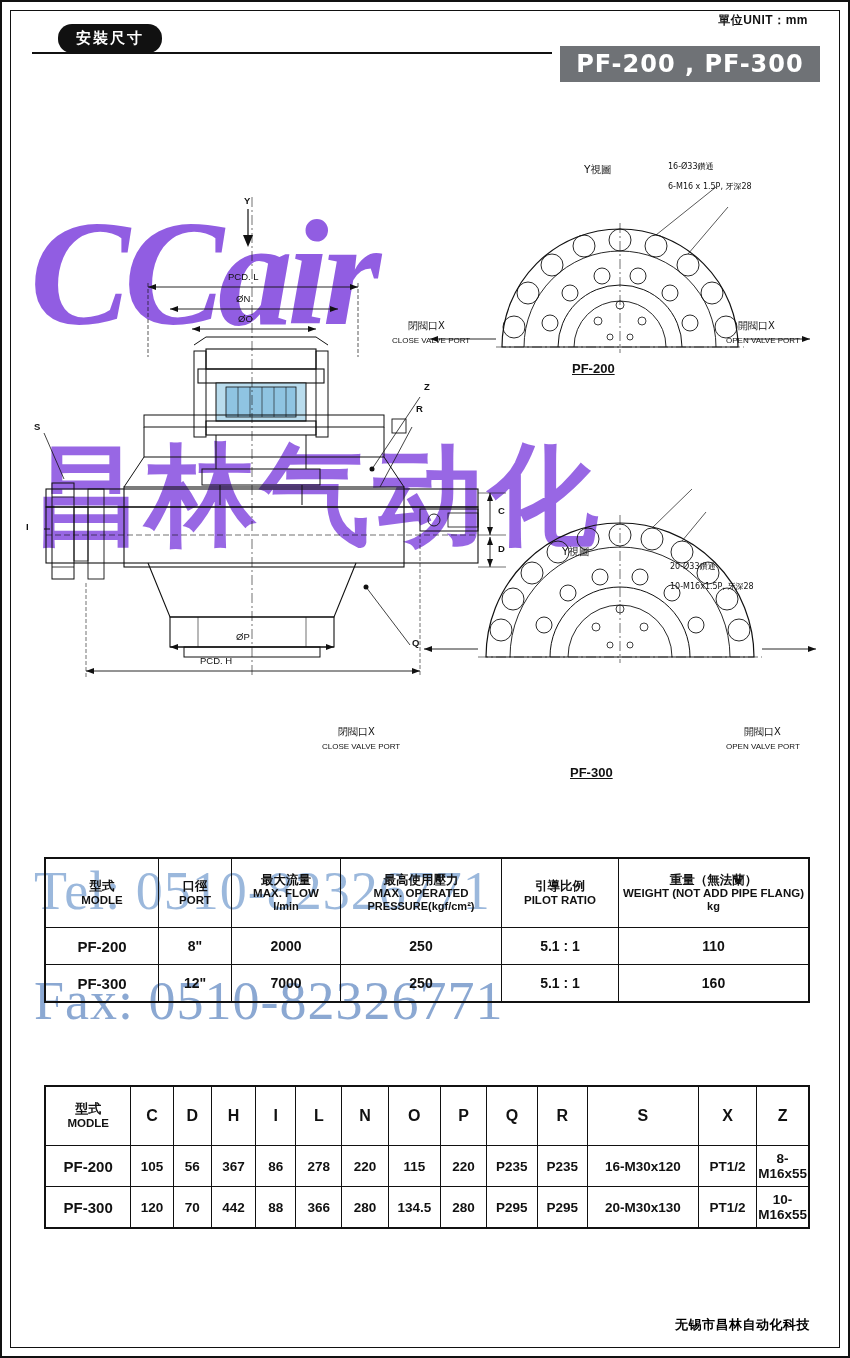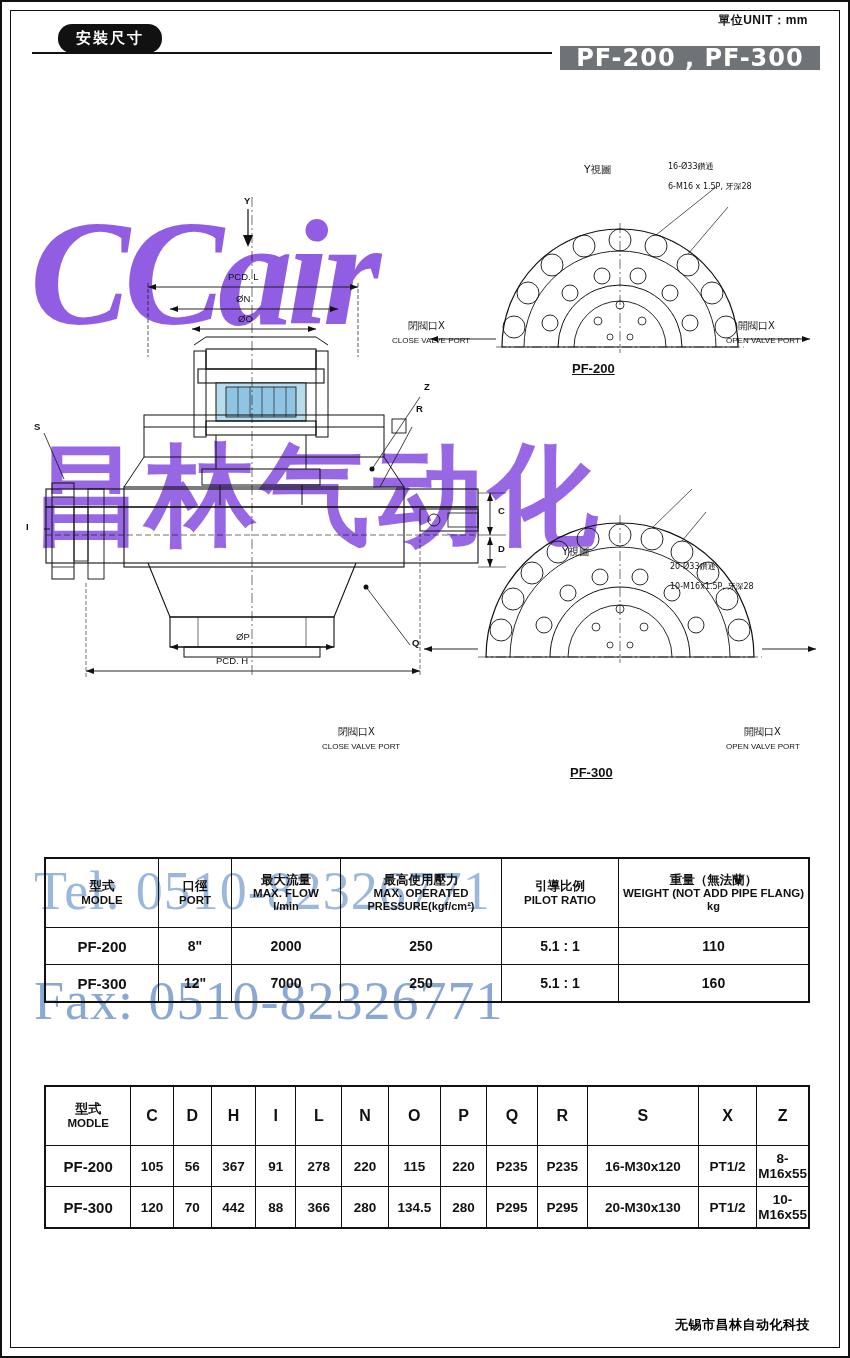--- a/index.html
+++ b/index.html
@@ -37,21 +37,21 @@
     font-family:"DejaVu Sans", sans-serif;
   }
   .title-en{
     position:absolute;left:200px;top:25px;
     font-size:18px;font-weight:bold;letter-spacing:2.2px;
   }
   .title-rule{
     position:absolute;left:30px;top:50px;width:520px;height:2px;background:#111;
   }
   .model-banner{
-    position:absolute;left:558px;top:44px;width:260px;height:24px;
+    position:absolute;left:558px;top:44px;width:260px;height:36px;
     background:#6f7276;
     display:flex;align-items:center;justify-content:center;
   }
   .model-banner span{
     color:#fff;font-size:24px;font-weight:bold;letter-spacing:1px;
     font-family:"DejaVu Sans", sans-serif;
   }
 
   
   .wm{
@@ -337,21 +337,21 @@
           <polygon points="196,-8 188,-11 188,-5" fill="#111" stroke="none"></polygon>
         </g>
       </g>
     </svg>
 
     <div class="lbl b" style="left:224px;top:98px;">Y</div>
     <div class="lbl" style="left:208px;top:174px;">PCD. L</div>
     <div class="lbl" style="left:216px;top:196px;">ØN</div>
     <div class="lbl" style="left:218px;top:216px;">ØO</div>
     <div class="lbl" style="left:216px;top:534px;">ØP</div>
-    <div class="lbl" style="left:196px;top:558px;">PCD. H</div>
+    <div class="lbl" style="left:180px;top:558px;">PCD. H</div>
     <div class="lbl b" style="left:14px;top:324px;">S</div>
     <div class="lbl b" style="left:6px;top:424px;">I</div>
     <div class="lbl b" style="left:478px;top:408px;">C</div>
     <div class="lbl b" style="left:478px;top:446px;">D</div>
     <div class="lbl b" style="left:404px;top:284px;">Z</div>
     <div class="lbl b" style="left:396px;top:306px;">R</div>
     <div class="lbl b" style="left:392px;top:540px;">Q</div>
 
     <div class="lbl cn" style="left:564px;top:66px;font-size:10.5px;">Y視圖</div>
     <div class="lbl cn sm" style="left:648px;top:64px;">16-Ø33鑽通</div>
@@ -445,21 +445,21 @@
         <th style="width:56px;">X</th>
         <th>Z</th>
       </tr>
     </thead>
     <tbody>
       <tr>
         <td class="model">PF-200</td>
         <td>105</td>
         <td>56</td>
         <td>367</td>
-        <td>91</td>
+        <td>86</td>
         <td>278</td>
         <td>220</td>
         <td>115</td>
         <td>220</td>
         <td>P235</td>
         <td>P235</td>
         <td>16-M30x120</td>
         <td>PT1/2</td>
         <td>8-M16x55</td>
       </tr>

